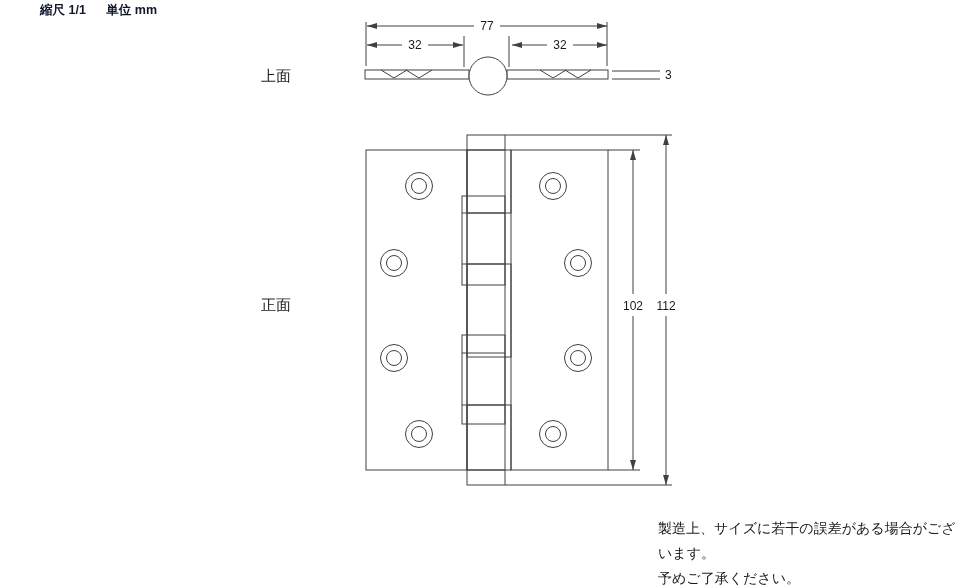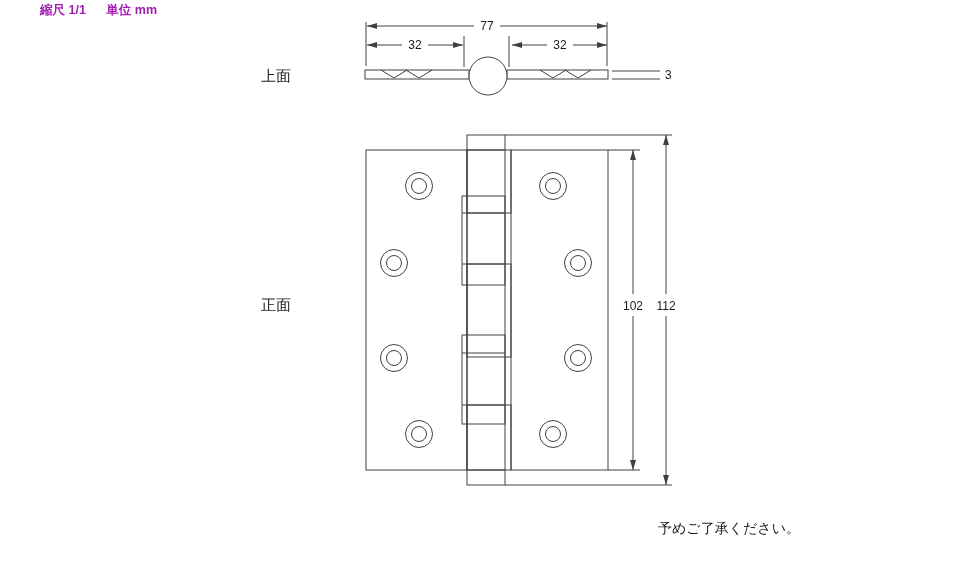--- a/index.html
+++ b/index.html
@@ -1,18 +1,18 @@
 <!DOCTYPE html>
 <html><head>
 <meta charset="utf-8">
 <style>
   html,body{margin:0;padding:0}
   body{width:960px;height:588px;background:#ffffff;font-family:"Liberation Sans",sans-serif}
   .page{position:relative;width:960px;height:588px;background:#ffffff;overflow:hidden}
-  .header{position:absolute;left:40px;top:2px;font-size:12.5px;font-weight:700;color:#a21caf}
+  .header{position:absolute;left:40px;top:2px;font-size:12.5px;font-weight:700;color:#0f172a}
   .header span + span{margin-left:17px}
   svg.drawing{position:absolute;left:0;top:0;width:960px;height:588px}
   .lines{stroke:#404040;fill:none;stroke-width:1}
   .arrows{fill:#404040;stroke:none}
   .labels{fill:#1a1a1a;stroke:none}
   .labels text{font-family:"Liberation Sans",sans-serif;font-size:12px}
   .labels text.view-label{font-size:15px}
   .footnote{position:absolute;left:658px;top:516px;font-size:14px;line-height:25px;color:#1a1a1a}
 </style>
 </head>
@@ -152,16 +152,17 @@
       <text x="415" y="49" text-anchor="middle">32</text>
       <text x="560" y="49" text-anchor="middle">32</text>
       <text x="665" y="79" text-anchor="start">3</text>
 
       <text x="633" y="310" text-anchor="middle">102</text>
       <text x="666" y="310" text-anchor="middle">112</text>
     </g>
   </svg>
 
   <div class="footnote">
+    <div>製造上、サイズに若干の誤差がある場合がございます。</div>
     <div>予めご了承ください。</div>
   </div>
 
 </div>
 
 </body></html>

